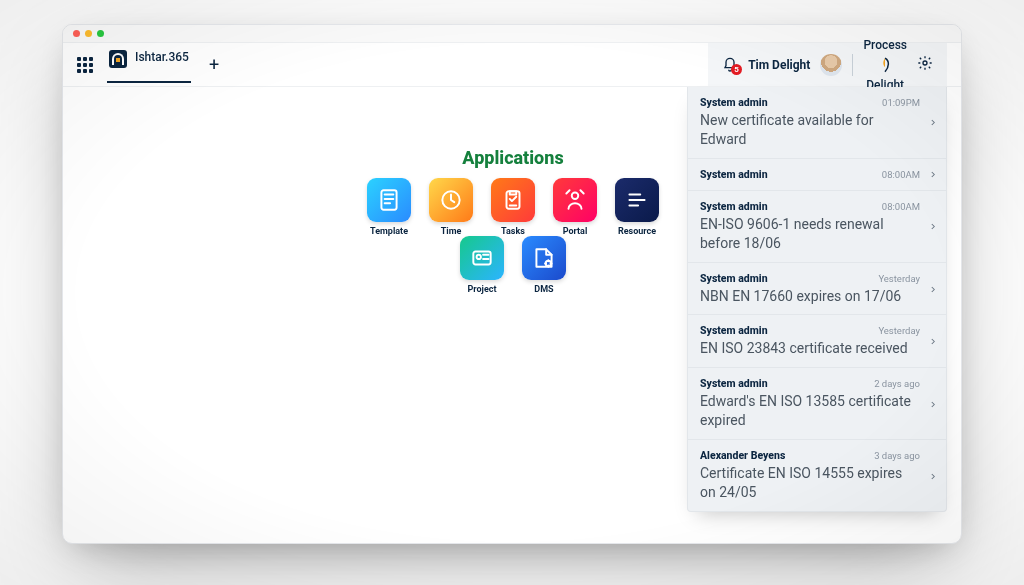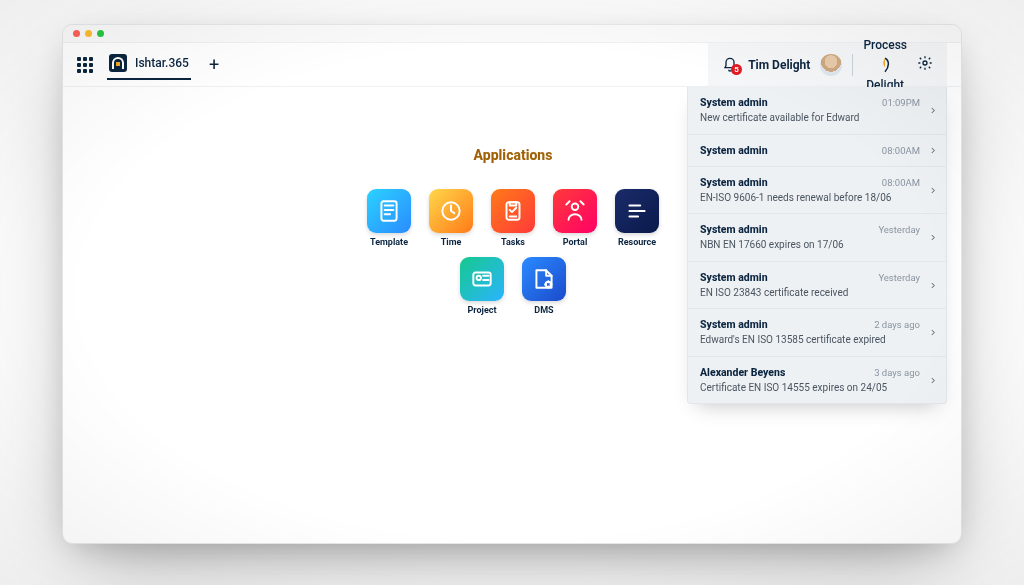--- a/index.html
+++ b/index.html
@@ -52,22 +52,22 @@
   .waffle {
     width: 16px; height: 16px;
     display: grid; grid-template-columns: repeat(3,4px); grid-auto-rows:4px;
     gap: 2px;
     margin-right: 14px;
     cursor: pointer;
   }
   .waffle span { background:#0b2540; border-radius:1px; }
 
   .tab {
-    display: flex; align-items: center; gap: 8px;
-    padding: 4px 2px 6px;
+    display: flex; gap: 8px;
+    padding: 4px 2px 13px;
     border-bottom: 2px solid #0b2540;
     cursor: pointer;
   }
   .tab .badge {
     width: 18px; height: 18px; border-radius: 3px;
     background:#0b2540;
     display:flex; align-items:center; justify-content:center;
   }
   .tab .badge::after{
     content:""; width:8px; height:10px; border:2px solid #fff; border-bottom:none;
@@ -102,22 +102,22 @@
 
   .content { flex:1; position:relative; }
 
   .apps {
     position:absolute;
     top: 60px;
     left: 290px;
     width: 320px;
     text-align:center;
   }
-  .apps h2 { font-size:14px; font-weight:800; color:#a16207; margin-bottom:26px; }
-  .grid { display:flex; flex-wrap:wrap; justify-content:center; gap:10px 12px; }
+  .apps h2 { font-size:18px; font-weight:800; color:#15803d; margin-bottom:10px; }
+  .grid { display:flex; flex-wrap:wrap; justify-content:center; gap:0 12px; }
   .app { width:50px; display:flex; flex-direction:column; align-items:center; gap:4px; cursor:pointer; }
   .tile {
     width:44px; height:44px; border-radius:9px;
     display:flex; align-items:center; justify-content:center;
     box-shadow: 0 2px 4px rgba(0,0,0,0.15);
   }
   .tile svg { width:26px; height:26px; stroke:#fff; fill:none; stroke-width:1.8; stroke-linecap:round; stroke-linejoin:round; }
   .app-label { font-size:9px; font-weight:700; color:#0b2540; }
 
   .g-template{ background:linear-gradient(135deg,#2bd2ff,#2a8bff); }
@@ -144,21 +144,21 @@
   .notif {
     padding: 9px 26px 9px 12px;
     border-bottom:1px solid #e2e6ea;
     position:relative;
     cursor:pointer;
   }
   .notif:last-child{ border-bottom:none; }
   .notif .row1 { display:flex; justify-content:space-between; align-items:baseline; }
   .notif .sender { font-size:10.5px; font-weight:800; color:#0b2540; }
   .notif .time   { font-size:9.5px; color:#8a94a0; }
-  .notif .msg    { font-size:10px; color:#4a5560; margin-top:2px; line-height:1.35; }
+  .notif .msg    { font-size:14px; color:#4a5560; margin-top:2px; line-height:1.35; }
   .notif .chev { position:absolute; right:8px; top:50%; transform:translateY(-50%); }
   .notif .chev svg { width:10px; height:10px; stroke:#6b7784; fill:none; stroke-width:2.5; }
 
   
   .vignette{
     position:absolute; inset:0; pointer-events:none;
     background: radial-gradient(ellipse at center, transparent 60%, rgba(0,0,0,0.25) 100%);
     mix-blend-mode:multiply;
     opacity:0.25;
   }

